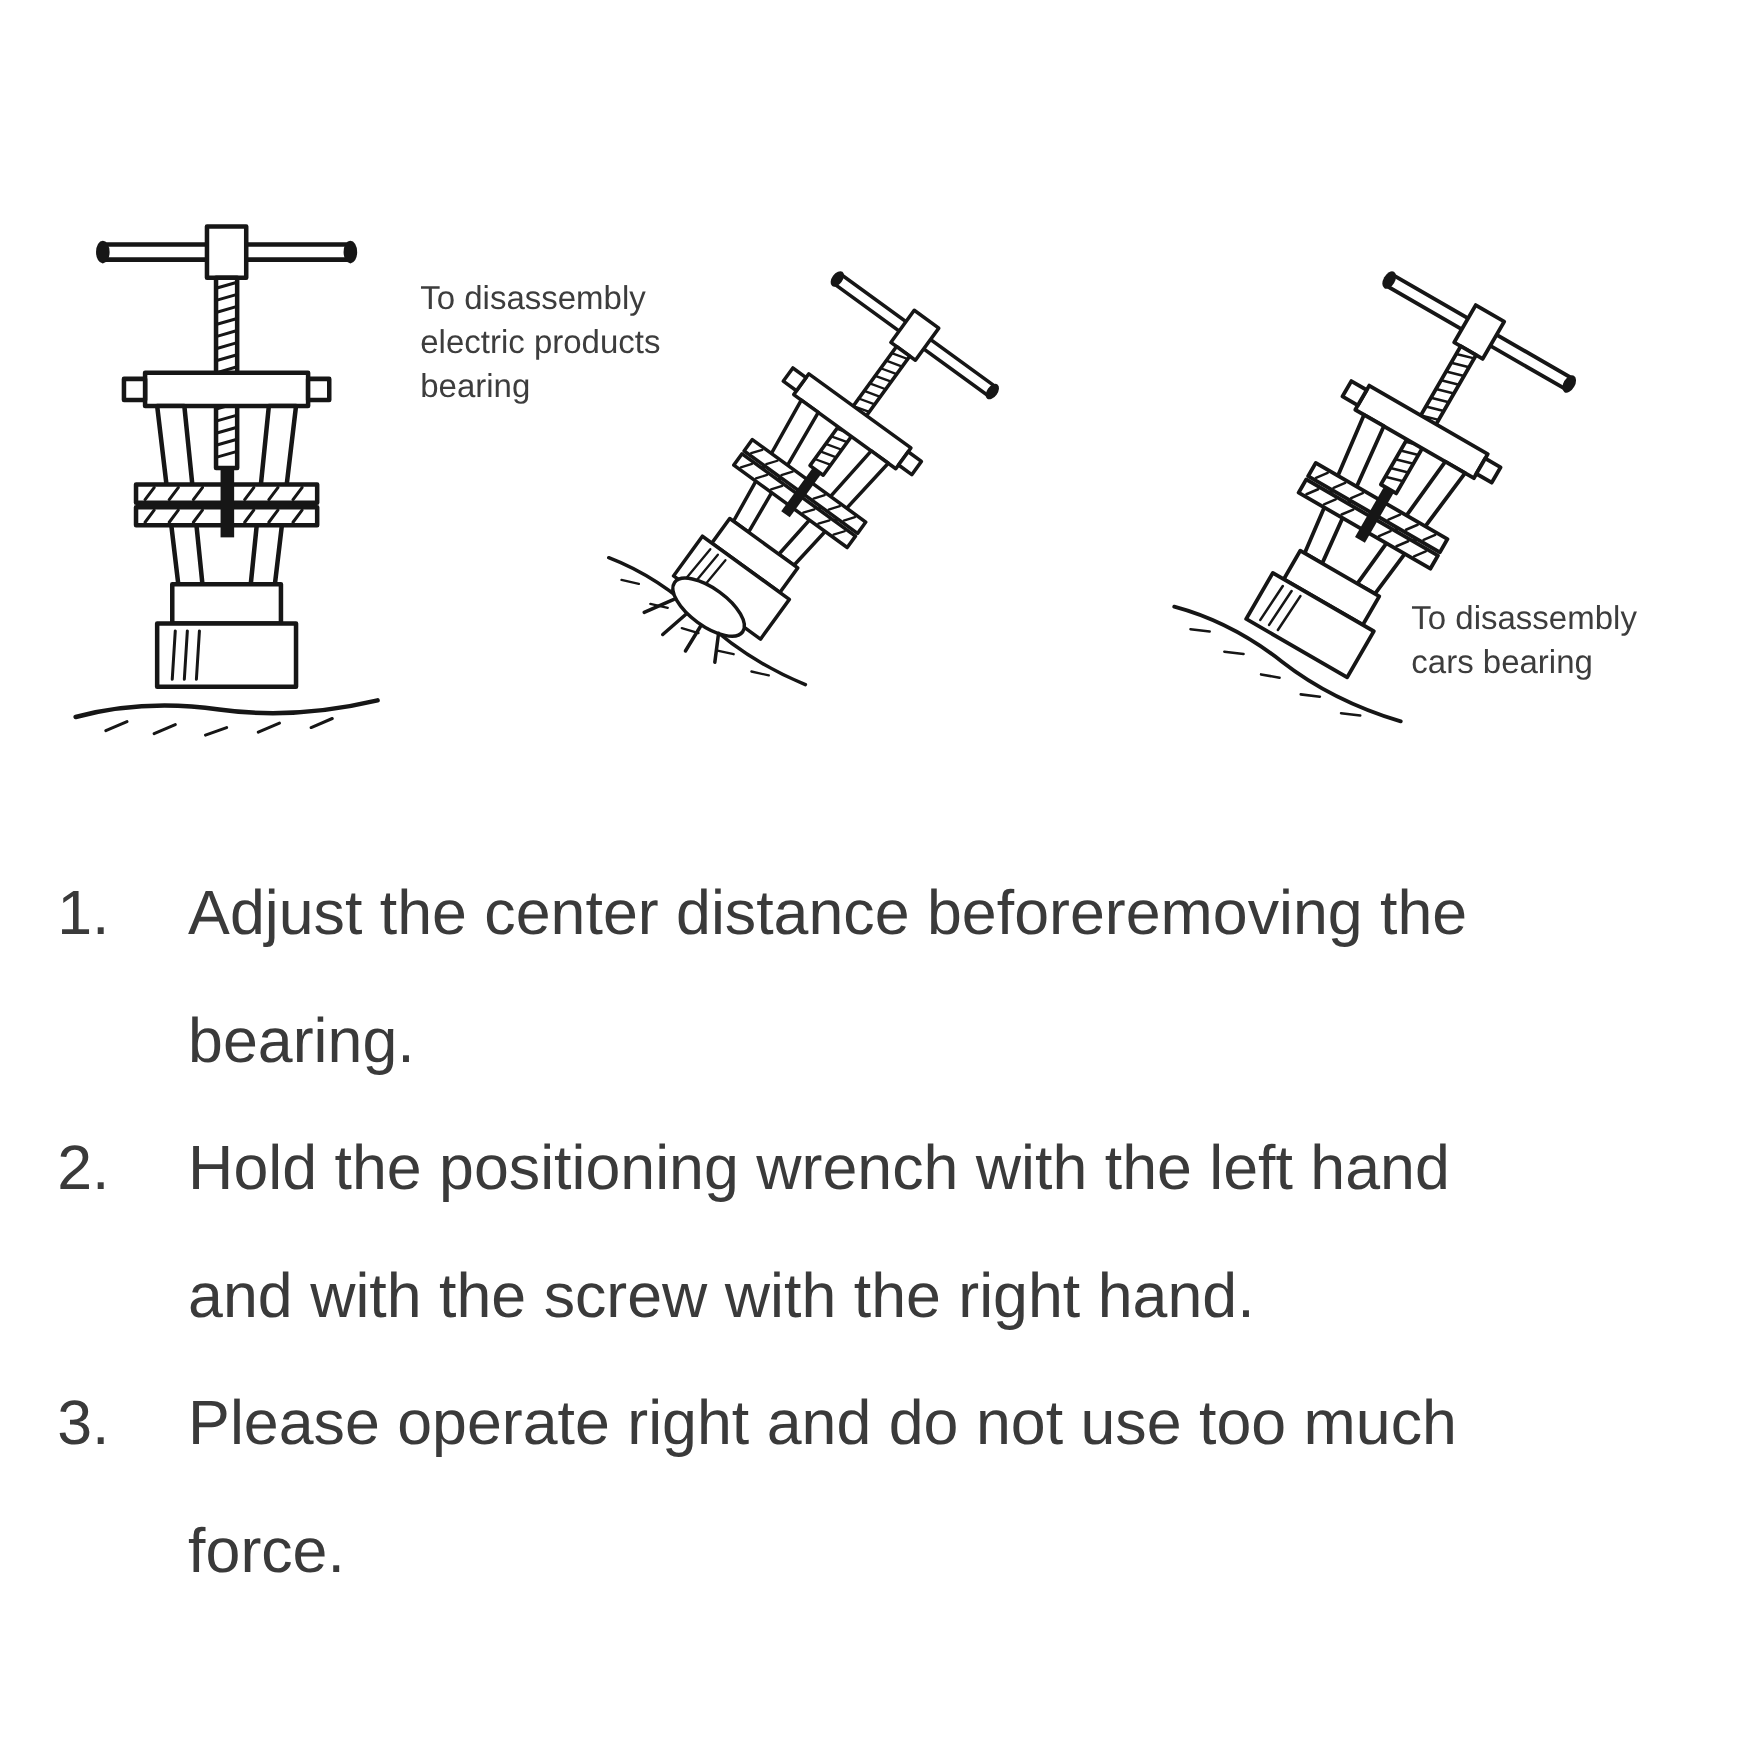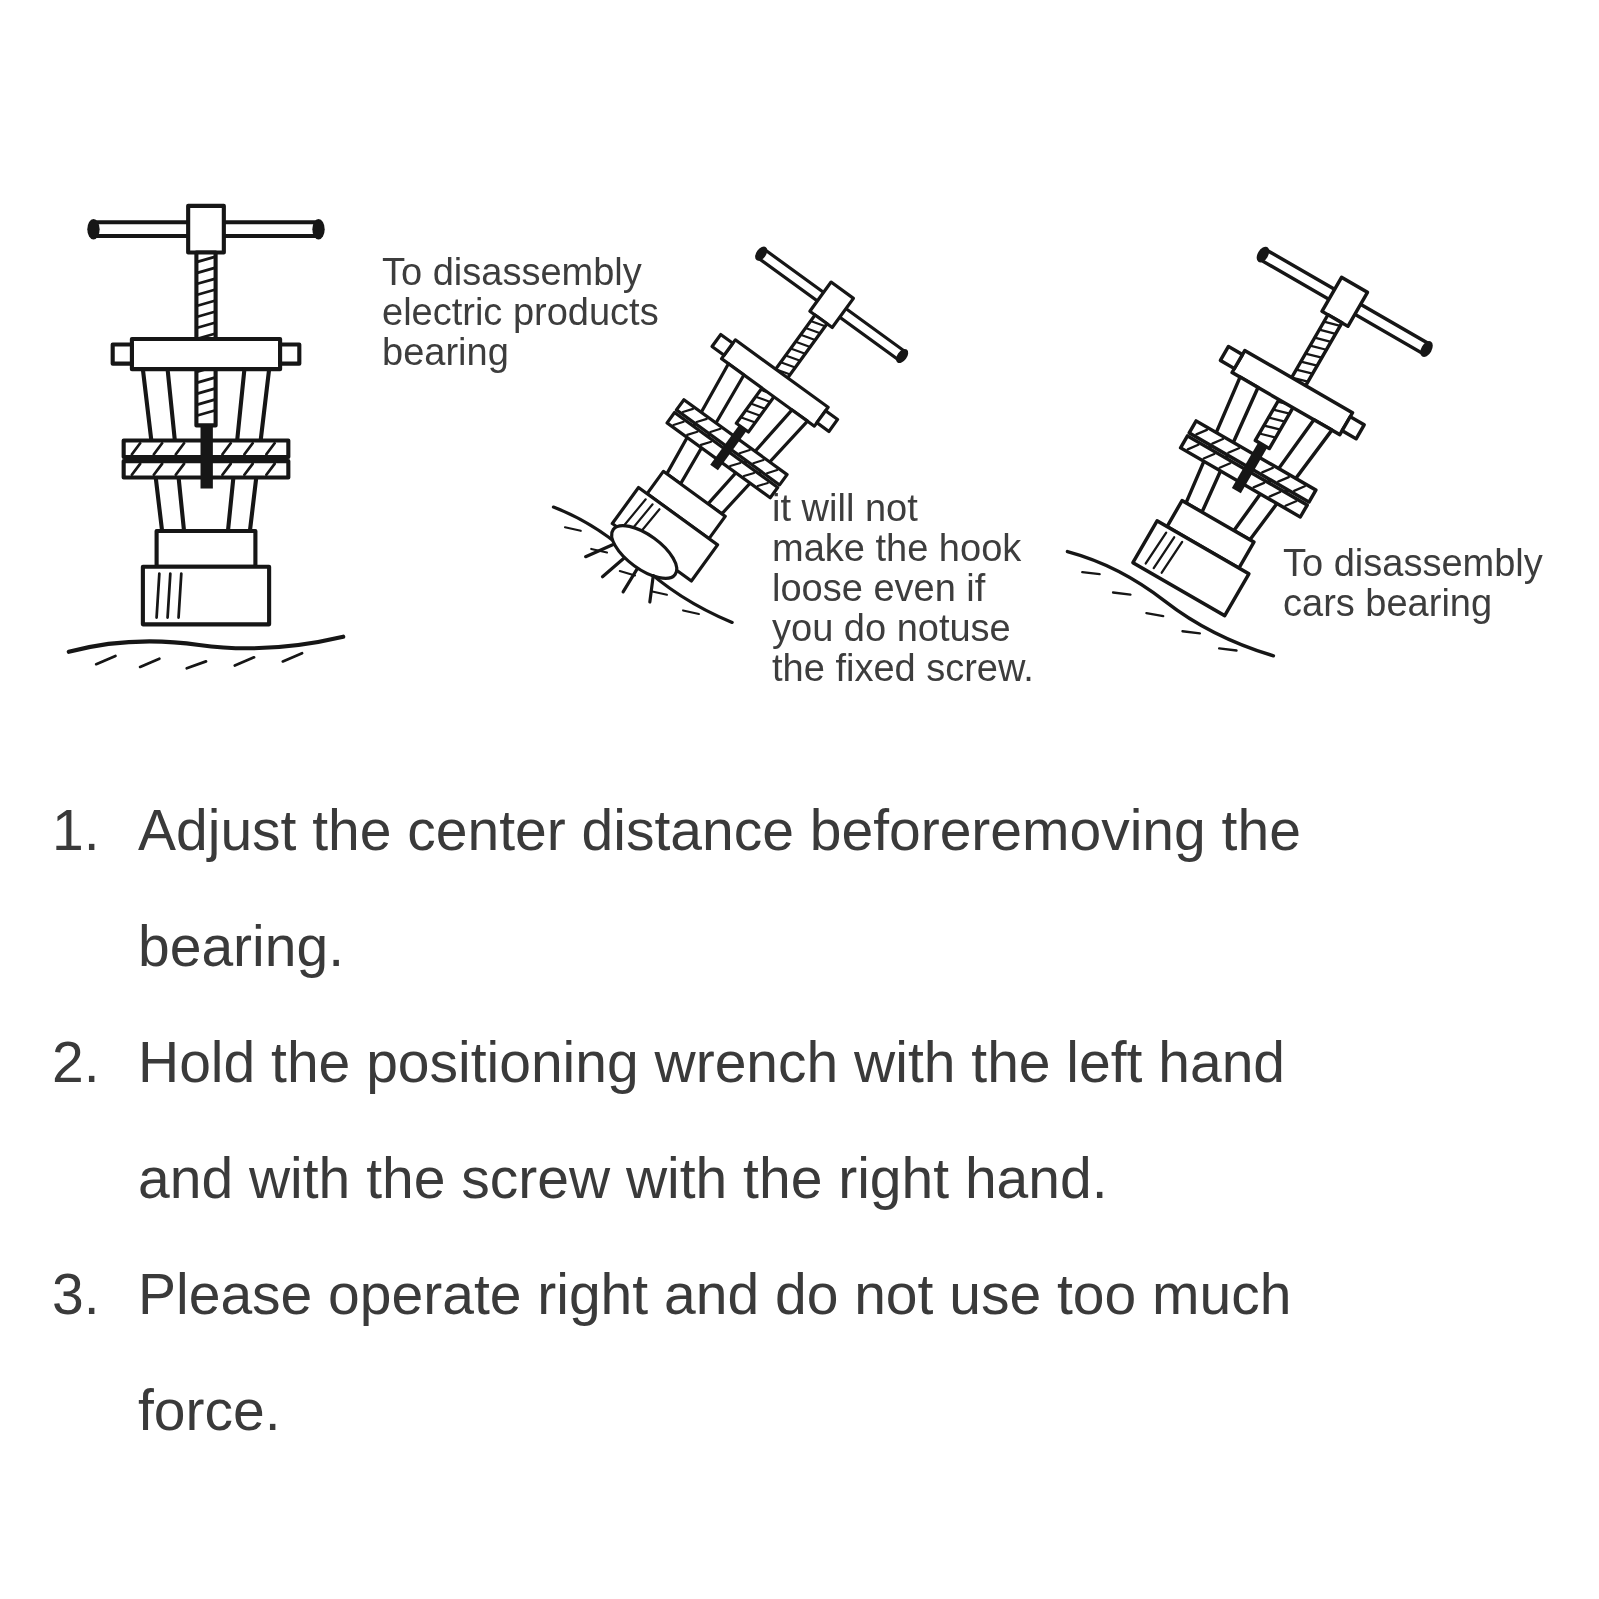--- a/index.html
+++ b/index.html
@@ -14,21 +14,21 @@
     height: 1599px;
     background: #ffffff;
     overflow: hidden;
   }
   .illustration {
     position: absolute;
   }
   .callout {
     position: absolute;
     color: #3d3d3d;
-    font-size: 38px;
+    font-size: 30px;
     line-height: 40px;
     white-space: pre-line;
   }
   #callout-electric { left: 382px; top: 252px; }
   #callout-hook     { left: 772px; top: 488px; }
   #callout-cars     { left: 1283px; top: 543px; }
 
   #illustration-upright { left: 55px;  top: 188px; width: 302px; height: 494px; }
   #illustration-tilted  { left: 520px; top: 200px; width: 436px; height: 478px; }
   #illustration-cars    { left: 1030px; top: 198px; width: 452px; height: 507px; }
@@ -46,20 +46,21 @@
     display: flex;
     align-items: flex-start;
   }
   .instruction .num {
     width: 86px;
     flex-shrink: 0;
   }
   .instruction .text {
     flex: 1;
     white-space: pre-line;
+    margin-left: 33px;
   }
   .hidden-defs {
     position: absolute;
     width: 0;
     height: 0;
     overflow: hidden;
   }
 </style>
 </head>
 <body>
@@ -116,25 +117,20 @@
   </svg>
 
   <svg id="illustration-cars" class="illustration" viewBox="-88 -40 392 440">
     <use href="#puller-sym" transform="rotate(30 110 180)"></use>
   </svg>
 
   <div id="callout-electric" class="callout">To disassembly
 electric products
 bearing</div>
 
-  <div id="callout-hook" class="callout">it will not
-make the hook
-loose even if
-you do notuse
-the fixed screw.</div>
 
   <div id="callout-cars" class="callout">To disassembly
 cars bearing</div>
 
   <div id="instructions">
     <div class="instruction">
       <span class="num">1.</span>
       <span class="text">Adjust the center distance beforeremoving the
 bearing.</span>
     </div>

